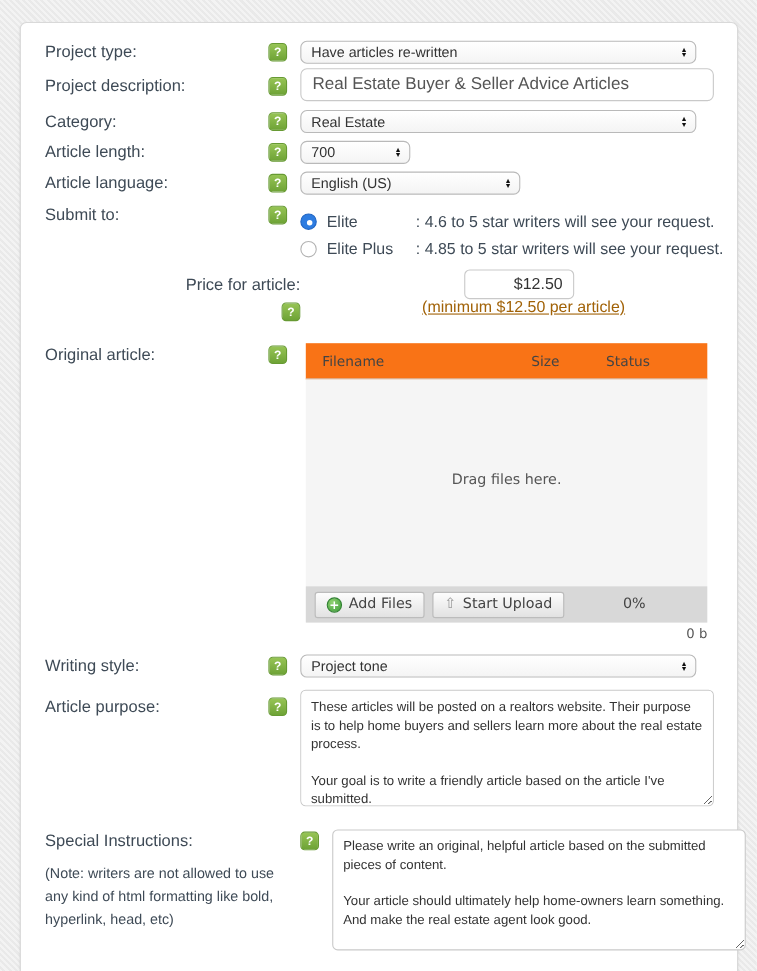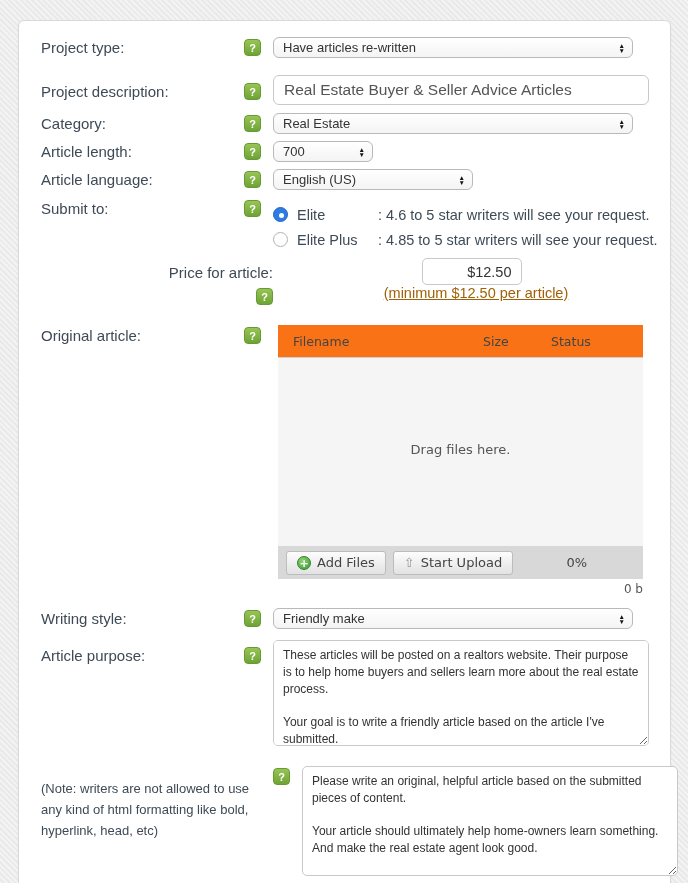--- a/index.html
+++ b/index.html
@@ -118,21 +118,21 @@
     width: 376px; height: 106px;
     border: 1px solid #c9c9c9; border-radius: 5px;
     padding: 6px 9px;
     font-size: 12px; line-height: 1.4; color: #333;
     font-family: "Liberation Sans", sans-serif;
     resize: vertical; outline: none;
   }
   .textarea.tall { height: 110px; }
   .label-note { width: 232px; margin-top: 11px; font-size: 13px; line-height: 1.6; color: #3e4a56; }
 
-  .mb5  { margin-bottom: 17px; justify-content: space-between; }  .mb7  { margin-bottom: 7px; }
+  .mb5  { margin-bottom: 4px; justify-content: space-between; }  .mb7  { margin-bottom: 7px; }
   .mb8  { margin-bottom: 8px; }  .mb6  { margin-bottom: 6px; }
   .mb11 { margin-bottom: 11px; } .mb12 { margin-bottom: 12px; }
   .mb13 { margin-bottom: 13px; } .mb16 { margin-bottom: 16px; }
   .mb20 { margin-bottom: 20px; }
 </style>
 </head>
 <body>
 
 <div class="panel">
 
@@ -257,21 +257,21 @@
       </div>
       <div class="total-size">0 b</div>
     </div>
   </div>
 
   <div class="row mb11">
     <div class="label-col">Writing style:</div>
     <div class="icon-col"><span class="help">?</span></div>
     <div class="control-col">
       <div class="selectbox w-full">
-        <span>Friendly make</span>
+        <span>Project tone</span>
         <span class="arrows">
           <span>▲</span>
             <span>▼</span>
         </span>
       </div>
     </div>
   </div>
 
   <div class="row mb16">
     <div class="label-col" style="padding-top:7px">Article purpose:</div>
@@ -280,20 +280,21 @@
       <textarea class="textarea" spellcheck="false" style="">These articles will be posted on a realtors website. Their purpose is to help home buyers and sellers learn more about the real estate process.
 
 Your goal is to write a friendly article based on the article I've submitted.
 
 You can change sub-headings as you see fit. You can add data</textarea>
     </div>
   </div>
 
   <div class="row mb13">
     <div class="label-col">
+      <div>Special Instructions:</div>
       <div class="label-note">(Note: writers are not allowed to use any kind of html formatting like bold, hyperlink, head, etc)</div>
     </div>
     <div class="icon-col"><span class="help">?</span></div>
     <div class="control-col">
       <textarea class="textarea tall" spellcheck="false" style="">Please write an original, helpful article based on the submitted pieces of content.
 
 Your article should ultimately help home-owners learn something. And make the real estate agent look good.</textarea>
     </div>
   </div>
 

